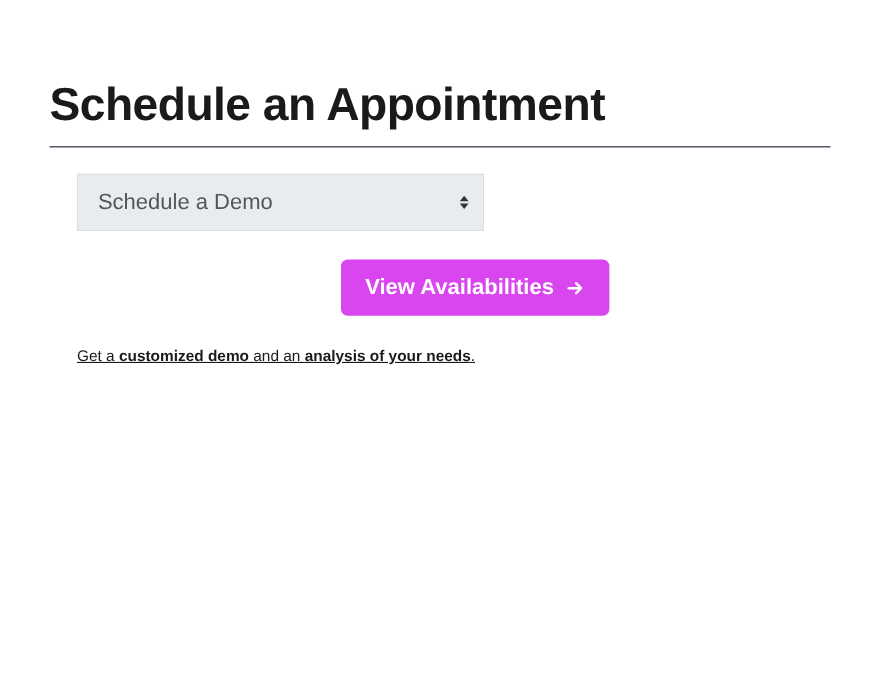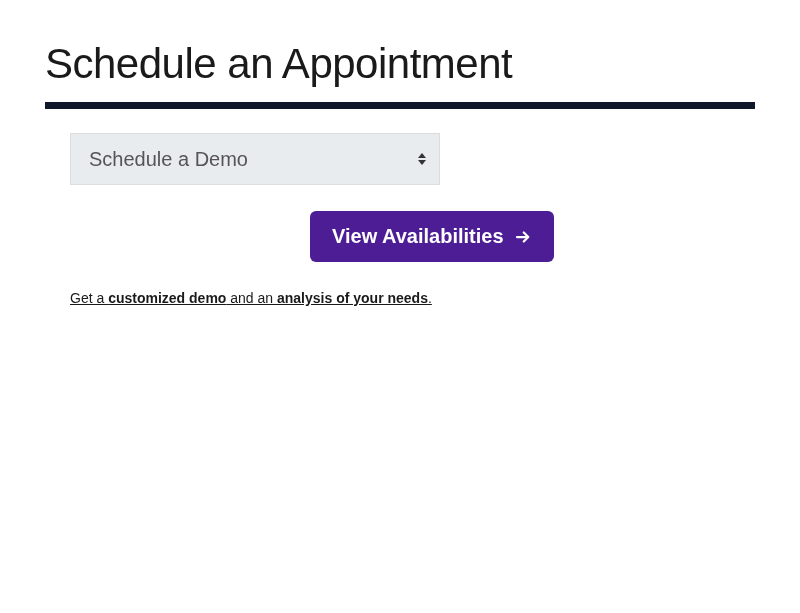--- a/index.html
+++ b/index.html
@@ -9,26 +9,27 @@
     }
     body {
       font-family: -apple-system, BlinkMacSystemFont, "Segoe UI", "Helvetica Neue", Arial, sans-serif;
       background: #ffffff;
       width: 800px;
       height: 613px;
       padding: 40px 45px;
     }
     .page-title {
       font-size: 42px;
-      font-weight: 400;
+      font-weight: 700;
       color: #1a1a1a;
       letter-spacing: -0.5px;
       padding-bottom: 14px;
-      border-bottom: 7px solid #0f172a;
+      border-bottom: 1px solid #0f172a;
       margin-bottom: 24px;
+      margin-top: 31px;
     }
     .form-row {
       display: flex;
       align-items: center;
       margin-bottom: 26px;
       padding: 0 25px;
     }
     .form-label {
       width: 240px;
       font-size: 19px;
@@ -77,21 +78,21 @@
     }
     .button-row {
       display: flex;
       padding: 0 25px;
       margin-bottom: 28px;
     }
     .button-spacer {
       width: 240px;
     }
     .primary-button {
-      background: #4c1d95;
+      background: #d946ef;
       color: #ffffff;
       border: none;
       border-radius: 6px;
       padding: 14px 22px;
       font-size: 20px;
       font-weight: 600;
       cursor: pointer;
       display: inline-flex;
       align-items: center;
       gap: 10px;

